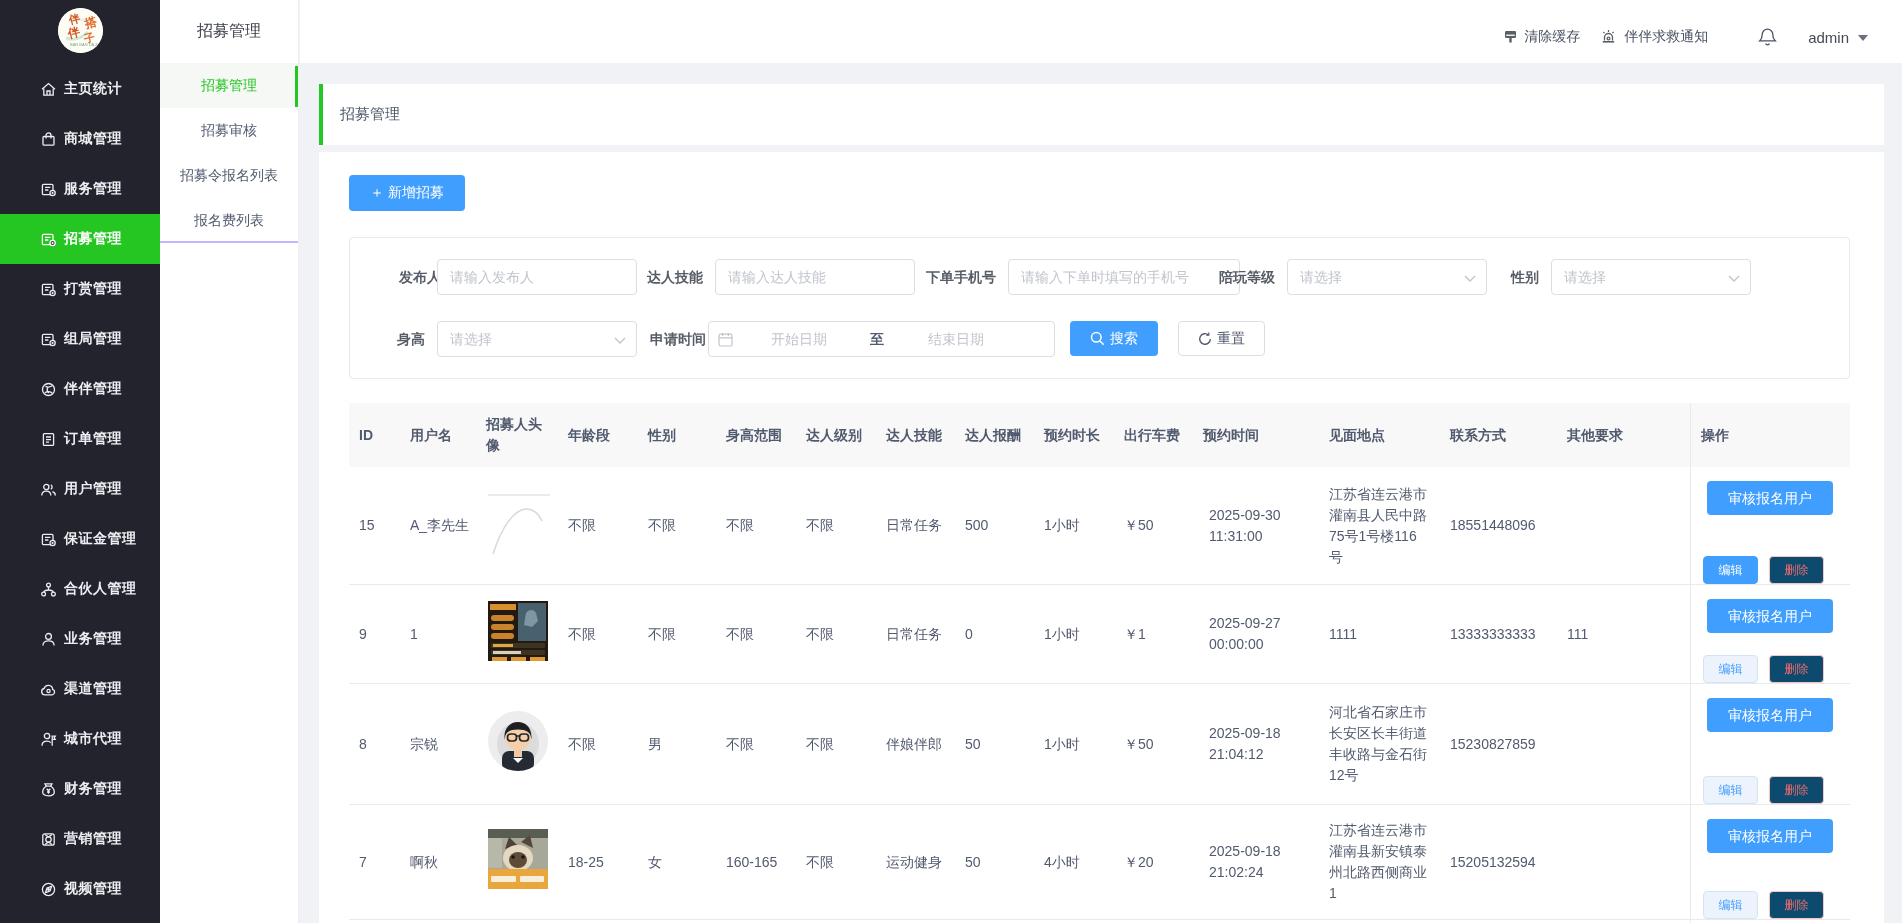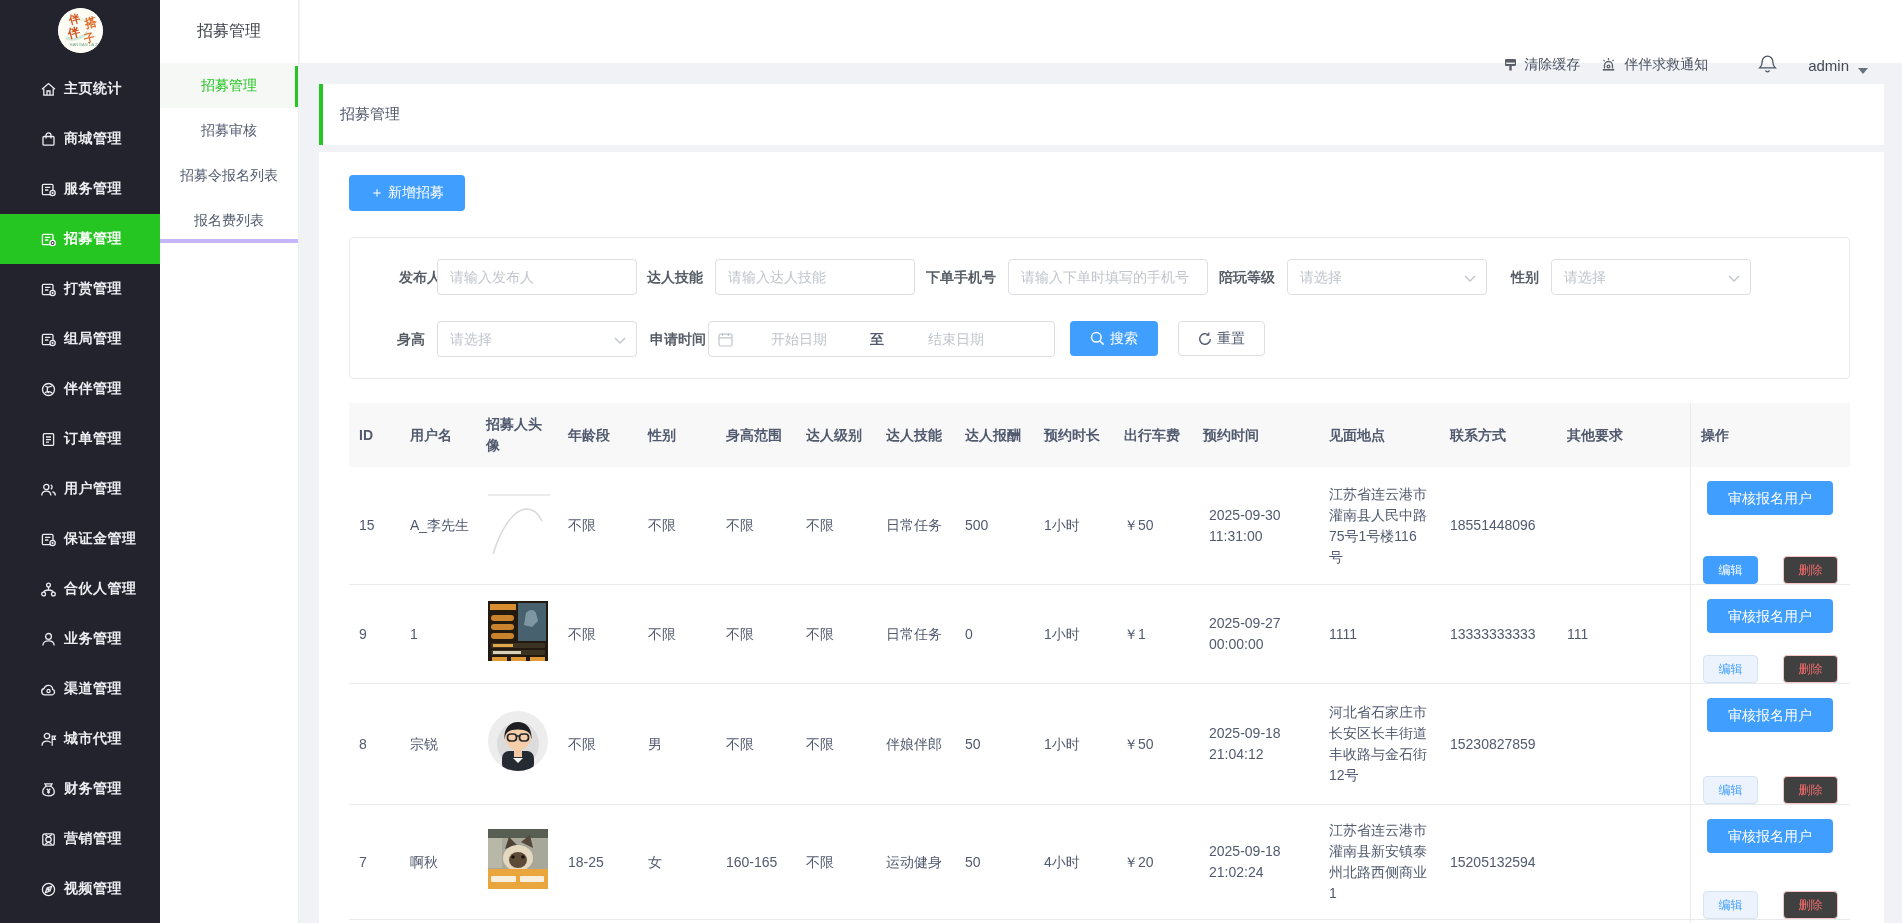--- a/index.html
+++ b/index.html
@@ -12,24 +12,24 @@
 .menu{position:absolute;top:64px;left:0;width:160px}
 .mi{height:50px;display:flex;align-items:center;padding-left:40px;color:#eceef2;font-size:14px;letter-spacing:.5px;font-weight:bold}
 .mi svg{width:17px;height:17px;margin-right:7px;flex:none}
 .mi.on{background:#25c522;color:#fff}
 
 .sideS{position:absolute;left:160px;top:0;width:139px;height:923px;background:#fff;border-right:1px solid #eceef2;z-index:20}
 .sideS .ttl{height:63px;display:flex;align-items:center;justify-content:center;font-size:16px;color:#3c4049}
 .smi{height:45px;line-height:45px;text-align:center;font-size:14px;color:#515a6e;position:relative}
 .smi.on{color:#25c522;background:#f5f8f5}
 .smi.on:after{content:"";position:absolute;right:0;top:3px;width:3px;height:41px;background:#25c522}
-.smi-sep{border-bottom:4px solid #c4b5fd}
+.smi-sep{border-bottom:2px solid #c4b5fd}
 
 .hdr{position:absolute;left:300px;top:0;right:0;height:63px;background:#fff;z-index:10}
-.hdr-r{position:absolute;right:0;top:0;height:74px;display:flex;align-items:flex-end;color:#495060;font-size:14px}
+.hdr-r{position:absolute;right:0;top:0;height:74px;display:flex;align-items:center;color:#495060;font-size:14px}
 .hitem{display:flex;align-items:center}
 
 .crumb{position:absolute;left:319px;top:84px;width:1565px;height:61px;background:#fff;border-left:4px solid #25c522;display:flex;align-items:center;padding-left:17px;font-size:15px;color:#515a6e}
 .card{position:absolute;left:319px;top:152px;width:1565px;height:780px;background:#fff}
 .btn-add{position:absolute;left:30px;top:23px;width:116px;height:36px;background:#409eff;border-radius:4px;color:#fff;font-size:14px;display:flex;align-items:center;justify-content:center}
 
 .filter{position:absolute;left:30px;top:85px;width:1501px;height:142px;border:1px solid #e8eaec;border-radius:4px}
 .flab{position:absolute;height:36px;line-height:36px;font-size:14px;color:#565d66;text-align:right;font-weight:bold}
 .fin{position:absolute;height:36px;border:1px solid #dcdee2;border-radius:4px;background:#fff;font-size:14px;color:#c0c4cc;line-height:34px;padding-left:12px}
 .carv{position:absolute;right:10px;top:15px}
@@ -39,21 +39,21 @@
 .tbl{position:absolute;left:30px;top:251px;width:1501px;font-size:14px;color:#515a6e}
 .tr{position:relative;display:flex;width:1501px;border-bottom:1px solid #e8eaec;align-items:center}
 .th{background:#f8f8f9;height:64px;border-bottom:none;font-weight:bold;color:#515a6e}
 .td{padding:0 0 0 10px;flex:none;line-height:21px}
 .opcell{border-left:1px solid #e8eaec;align-self:stretch;display:flex;flex-direction:column;justify-content:space-between}
 .bigbtn{width:126px;height:34px;background:#409eff;border-radius:4px;color:#fff;font-size:14px;display:flex;align-items:center;justify-content:center;margin-left:16px}
 .smrow{display:flex;margin-left:12px;margin-top:7px}
 .sbtn{width:55px;height:28px;border-radius:4px;font-size:12px;display:flex;align-items:center;justify-content:center}
 .sbtn.edit{background:#ecf3fc;border:1px solid #d5e4f5;color:#409eff}
 .sbtn.edit.solid{background:#409eff;border-color:#409eff;color:#fff}
-.sbtn.del{background:#404040;border:1px solid #fbc4c4;color:#f56c6c;margin-left:25px}
+.sbtn.del{background:#0c4a6e;border:1px solid #fbc4c4;color:#f56c6c;margin-left:11px}
 </style>
 </head>
 <body>
 <svg width="0" height="0" style="position:absolute">
 <defs>
 <g id="i-home" fill="none" stroke="currentColor" stroke-width="1.3">
         <path d="M2 8.2 8.5 2.6 15 8.2"></path>
         <path d="M3.8 7.4V14.2H13.2V7.4"></path>
         <path d="M7 14v-4h3v4"></path>
       </g>
@@ -215,21 +215,21 @@
 </div>
 <div class="crumb">招募管理</div>
 <div class="card">
   <div class="btn-add">＋ 新增招募</div>
   <div class="filter" id="filter">
 <div class="flab" style="left:16px;width:75px;top:21px">发布人</div>
 <div class="fin" style="left:87px;width:200px;top:21px">请输入发布人</div>
 <div class="flab" style="left:237px;width:116px;top:21px">达人技能</div>
 <div class="fin" style="left:365px;width:200px;top:21px">请输入达人技能</div>
 <div class="flab" style="left:516px;width:130px;top:21px">下单手机号</div>
-<div class="fin" style="left:658px;width:200px;top:21px">请输入下单时填写的手机号</div>
+<div class="fin" style="left:658px;width:232px;top:21px">请输入下单时填写的手机号</div>
 <div class="flab" style="left:809px;width:116px;top:21px">陪玩等级</div>
 <div class="fin" style="left:937px;width:200px;top:21px">请选择<svg class="carv" width="12" height="7" viewBox="0 0 12 7" fill="none" stroke="#c0c4cc" stroke-width="1.4">
           <path d="M1 1l5 5 5-5"></path>
         </svg></div>
 <div class="flab" style="left:1101px;width:88px;top:21px">性别</div>
 <div class="fin" style="left:1201px;width:200px;top:21px">请选择<svg class="carv" width="12" height="7" viewBox="0 0 12 7" fill="none" stroke="#c0c4cc" stroke-width="1.4">
           <path d="M1 1l5 5 5-5"></path>
         </svg></div>
 <div class="flab" style="left:0px;width:75px;top:83px">身高</div>
 <div class="fin" style="left:87px;width:200px;top:83px">请选择<svg class="carv" width="12" height="7" viewBox="0 0 12 7" fill="none" stroke="#c0c4cc" stroke-width="1.4">

